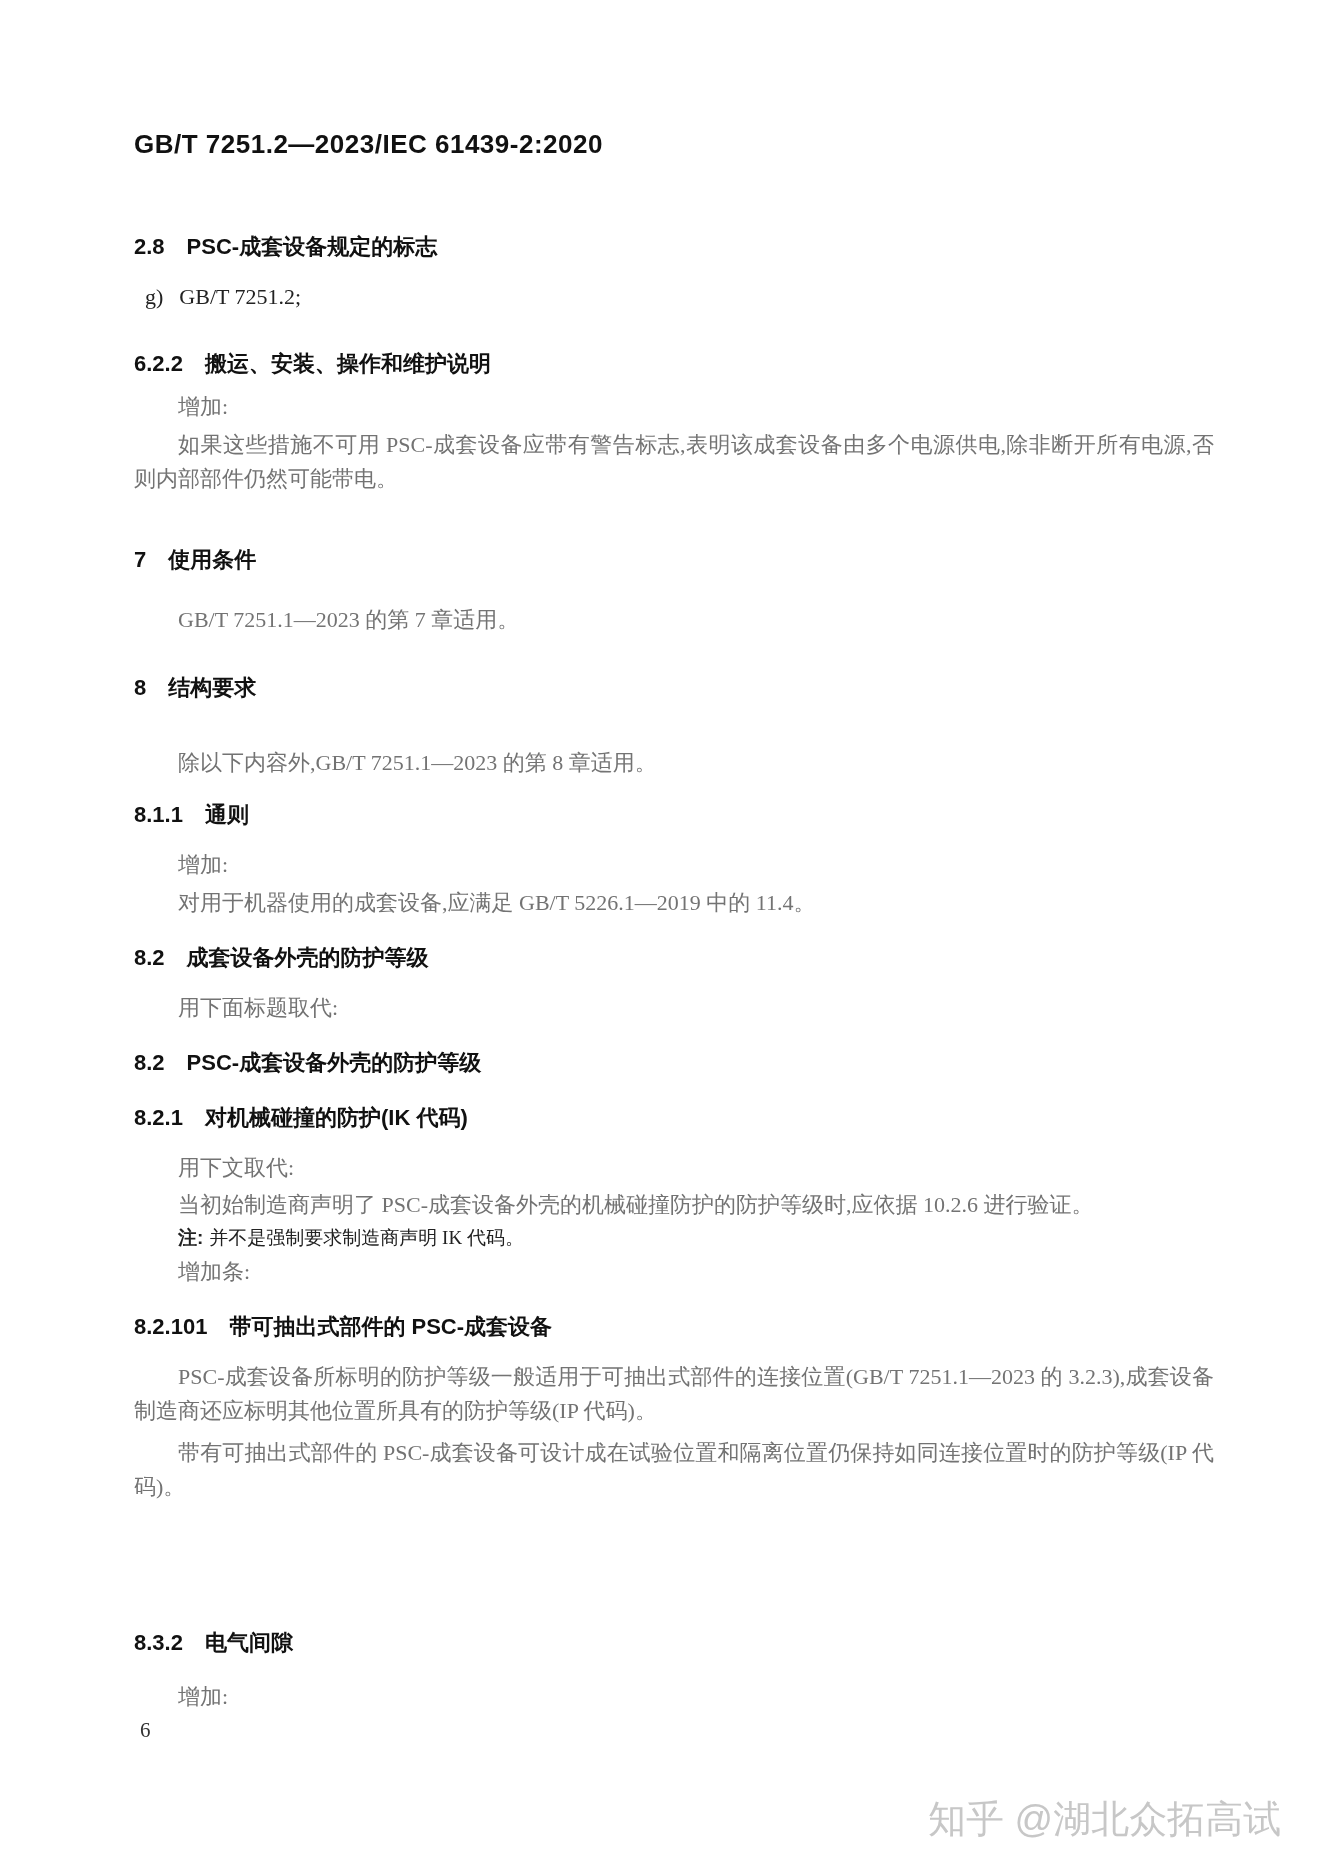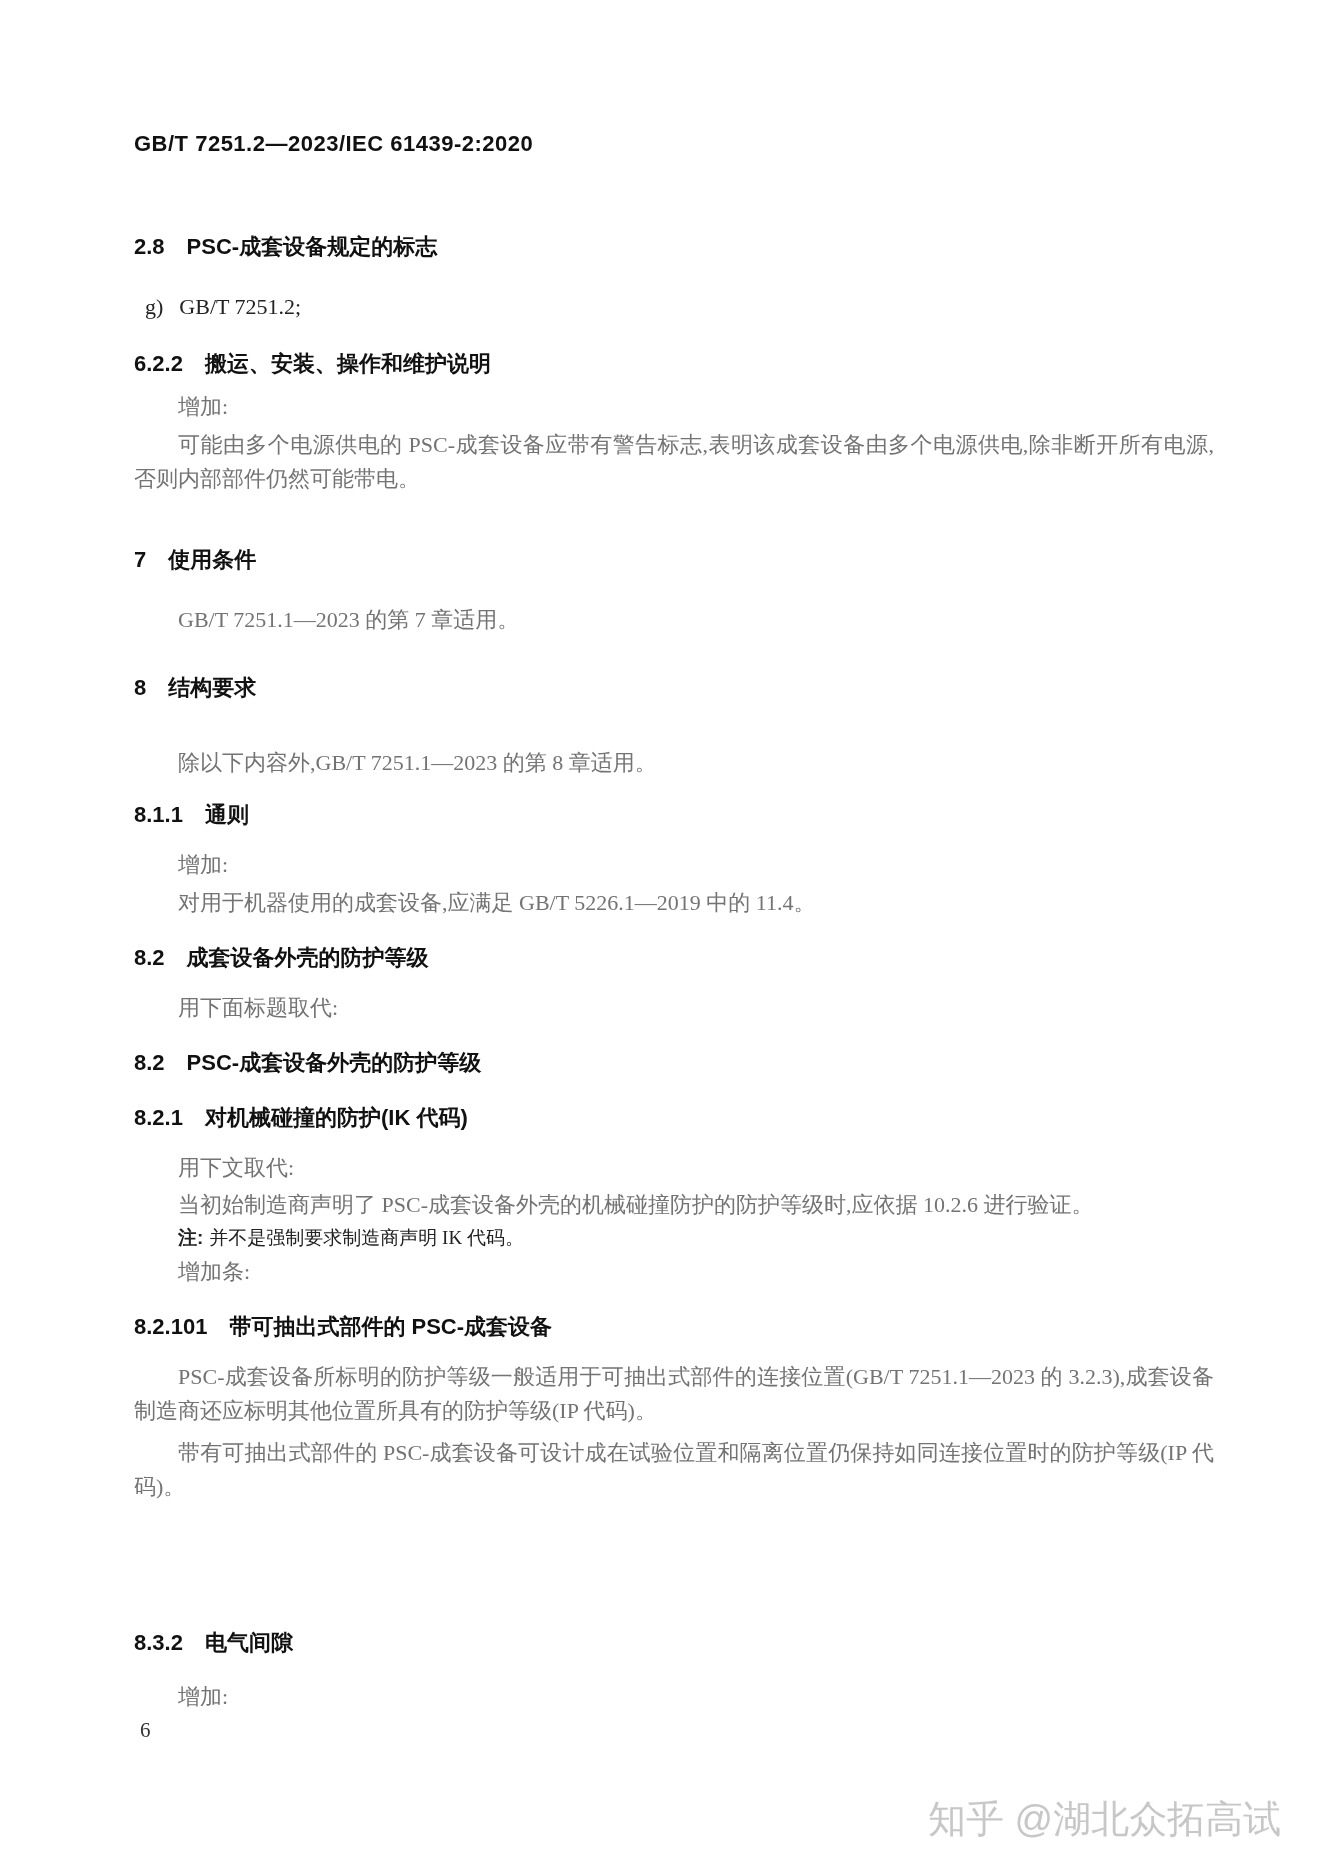--- a/index.html
+++ b/index.html
@@ -11,21 +11,21 @@
     background: #ffffff;
     overflow: hidden;
     color: #1e1e1e;
   }
   
   .doc-header {
     position: absolute;
     left: 134px; top: 131px;
     font-family: "Liberation Sans", sans-serif;
     font-weight: bold;
-    font-size: 22px;
+    font-size: 26px;
     line-height: 26px;
     color: #111;
     letter-spacing: 0.5px;
   }
   .heading {
     position: absolute;
     left: 134px;
     font-family: "Liberation Sans", sans-serif;
     font-weight: bold;
     font-size: 22px;
@@ -82,31 +82,31 @@
 <body>
 
 <div class="page">
 
   <div class="doc-header">GB/T 7251.2—2023/IEC 61439-2:2020</div>
 
   <div class="heading" style="top:234px">
     <span class="h-num">2.8</span><span>PSC-成套设备规定的标志</span>
   </div>
 
-  <div class="g-item" style="top:290px">
+  <div class="g-item" style="top:280px">
     <span class="g-marker">g)</span><span>GB/T 7251.2;</span>
   </div>
 
   <div class="heading" style="top:351px">
     <span class="h-num">6.2.2</span><span>搬运、安装、操作和维护说明</span>
   </div>
 
   <div class="body-line indent-line" style="top:390px">增加:</div>
 
-  <div class="body-para" style="top:428px">可能由多个电源供电的 PSC-成套设备应带有警告标志,表明该成套设备由多个电源供电,除非断开所有电源,否则内部部件仍然可能带电。</div>
+  <div class="body-para" style="top:428px">如果这些措施不可用 PSC-成套设备应带有警告标志,表明该成套设备由多个电源供电,除非断开所有电源,否则内部部件仍然可能带电。</div>
 
   <div class="heading" style="top:547px">
     <span class="h-num">7</span><span>使用条件</span>
   </div>
 
   <div class="body-line indent-line" style="top:603px">GB/T 7251.1—2023 的第 7 章适用。</div>
 
   <div class="heading" style="top:675px">
     <span class="h-num">8</span><span>结构要求</span>
   </div>

